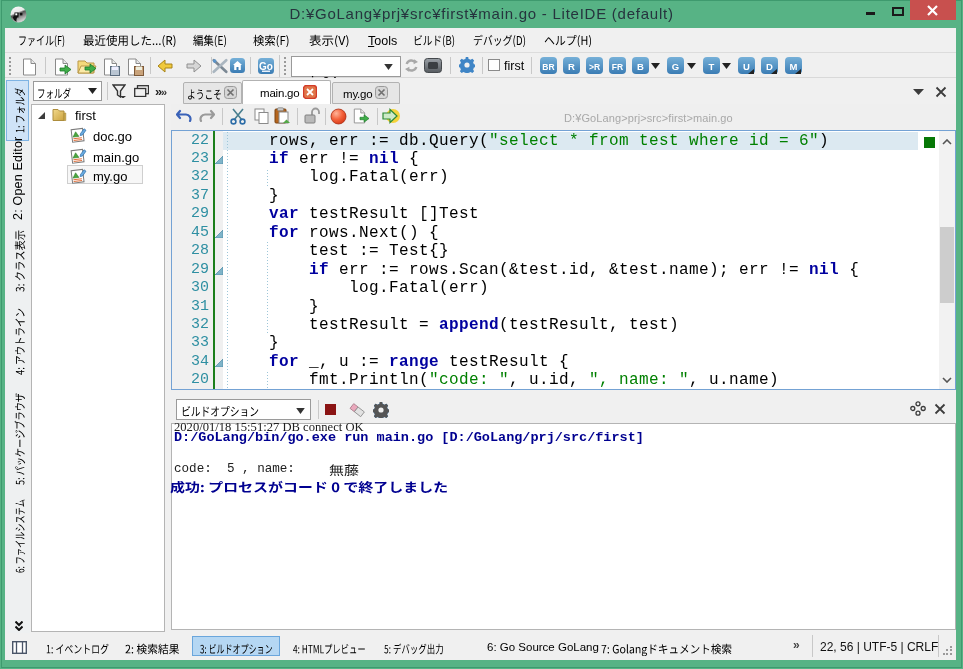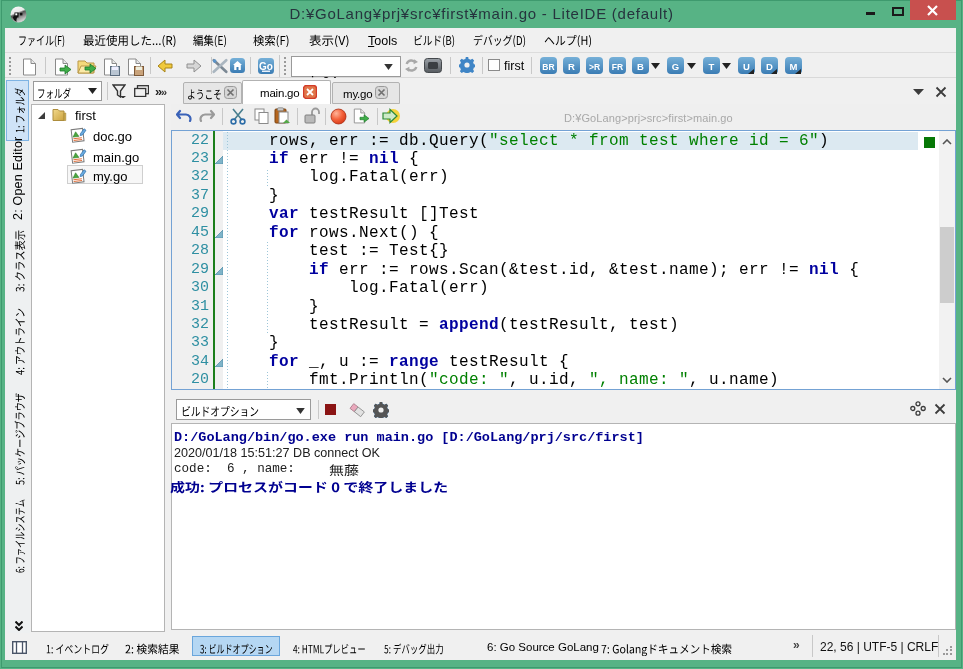--- a/index.html
+++ b/index.html
@@ -450,22 +450,22 @@
       <circle cx="8" cy="12.2" r="2"></circle>
       <circle cx="2.8" cy="7.5" r="2"></circle>
       <circle cx="13.2" cy="7.5" r="2"></circle>
     </g>
   </svg>
 <svg class="abs" style="left:934px;top:403px" width="12" height="12" viewBox="0 0 12 12">
     <path d="M1.5 1.5 L10.5 10.5 M10.5 1.5 L1.5 10.5" stroke="#3c3c3c" stroke-width="1.8"></path>
   </svg>
 <div class="abs" style="left:171px;top:423px;width:785px;height:207px;background:#fff;border:1px solid #b4b4b4"></div>
 <div class="t" style="left:174px;top:430px;font-family:'Liberation Mono',monospace;font-size:13.5px;font-weight:bold;color:#000090">D:/GoLang/bin/go.exe run main.go [D:/GoLang/prj/src/first]</div>
-<div class="t" style="left:174px;top:446px;font-family:Liberation Sans, sans-serif;font-size:12.6px;color:#202020">2020/01/18 15:51:27 DB connect OK</div>
-<div class="t" style="left:174px;top:462px;font-family:'Liberation Mono',monospace;font-size:12.6px;color:#202020">code:  6 , name:</div>
+<div class="t" style="left:174px;top:420px;font-family:Liberation Serif, serif;font-size:12.6px;color:#202020">2020/01/18 15:51:27 DB connect OK</div>
+<div class="t" style="left:174px;top:462px;font-family:'Liberation Mono',monospace;font-size:12.6px;color:#202020">code:  5 , name:</div>
 <svg style="position:absolute;left:329px;top:460px;width:30px;height:17.7px" viewBox="0 0 26.0 17.7" preserveAspectRatio="none">
     <path fill="#202020" d="M3.3 4.2 4.3 4.4Q3.9 5.2 3.4 5.9Q3.0 6.6 2.4 7.1Q1.9 7.7 1.3 8.2Q1.3 8.1 1.1 8.0Q1.0 7.9 0.8 7.8Q0.7 7.6 0.5 7.6Q1.4 6.9 2.1 6.0Q2.9 5.1 3.3 4.2ZM2.9 5.7H11.8V6.5H2.5ZM0.7 8.7H12.3V9.6H0.7ZM0.9 11.8H12.1V12.7H0.9ZM4.8 6.0H5.7V12.3H4.8ZM2.5 6.0H3.4V12.3H2.5ZM7.2 6.0H8.0V12.3H7.2ZM9.6 6.0H10.5V12.3H9.6ZM4.5 13.6 5.4 13.5Q5.5 14.1 5.6 14.8Q5.7 15.4 5.7 15.9L4.8 16.0Q4.8 15.7 4.7 15.3Q4.7 14.9 4.6 14.4Q4.6 14.0 4.5 13.6ZM7.1 13.6 8.0 13.4Q8.2 13.8 8.4 14.3Q8.6 14.7 8.7 15.1Q8.8 15.5 8.9 15.8L7.9 16.0Q7.8 15.5 7.6 14.9Q7.4 14.2 7.1 13.6ZM9.8 13.5 10.7 13.2Q11.0 13.6 11.4 14.1Q11.7 14.5 12.0 15.0Q12.3 15.4 12.5 15.8L11.5 16.1Q11.3 15.8 11.1 15.3Q10.8 14.9 10.5 14.4Q10.1 13.9 9.8 13.5ZM2.2 13.3 3.1 13.5Q2.9 14.2 2.5 15.0Q2.0 15.7 1.5 16.1L0.6 15.8Q1.1 15.3 1.6 14.7Q2.0 14.0 2.2 13.3Z M13.7 5.1H25.3V5.9H13.7ZM16.8 4.2H17.8V6.9H16.8ZM21.2 4.2H22.1V6.8H21.2ZM14.7 7.1H17.0V7.9H14.7ZM18.3 8.4H25.0V9.1H18.3ZM17.9 10.1H25.3V10.8H17.9ZM14.7 9.4H17.0V10.1H14.7ZM14.7 11.7H17.0V12.5H14.7ZM14.3 7.1H15.2V10.6Q15.2 11.2 15.1 11.9Q15.1 12.6 15.0 13.4Q14.9 14.1 14.7 14.9Q14.5 15.6 14.1 16.2Q14.1 16.1 13.9 16.0Q13.8 15.9 13.7 15.8Q13.5 15.7 13.4 15.7Q13.8 14.9 14.0 14.1Q14.2 13.2 14.3 12.2Q14.3 11.3 14.3 10.6ZM16.7 7.1H17.5V15.1Q17.5 15.5 17.5 15.6Q17.4 15.8 17.2 16.0Q17.0 16.0 16.6 16.1Q16.3 16.1 15.7 16.1Q15.7 15.9 15.6 15.7Q15.6 15.5 15.5 15.3Q15.8 15.3 16.1 15.3Q16.4 15.3 16.5 15.3Q16.7 15.3 16.7 15.1ZM22.7 8.7Q23.0 9.9 23.8 10.8Q24.6 11.6 25.6 12.0Q25.5 12.2 25.3 12.4Q25.2 12.6 25.1 12.7Q24.3 12.4 23.7 11.8Q23.1 11.3 22.7 10.5Q22.2 9.8 22.0 8.9ZM20.9 6.8 21.8 6.9Q21.4 9.1 20.6 10.5Q19.7 12.0 18.1 12.9Q18.1 12.8 18.0 12.7Q17.9 12.6 17.7 12.4Q17.6 12.3 17.5 12.2Q19.0 11.5 19.8 10.1Q20.7 8.8 20.9 6.8ZM21.1 11.2H21.9V15.2Q21.9 15.5 21.8 15.7Q21.8 15.9 21.5 16.0Q21.3 16.1 21.0 16.1Q20.7 16.1 20.2 16.1Q20.2 16.0 20.1 15.7Q20.0 15.5 19.9 15.4Q20.3 15.4 20.5 15.4Q20.8 15.4 20.9 15.4Q21.1 15.4 21.1 15.2ZM17.9 14.8Q18.4 14.6 19.2 14.2Q19.9 13.9 20.7 13.6L20.9 14.2Q20.2 14.6 19.5 14.9Q18.8 15.2 18.2 15.5ZM18.8 12.2 19.5 11.8Q19.8 12.1 20.0 12.5Q20.3 12.8 20.4 13.1L19.8 13.5Q19.6 13.2 19.4 12.8Q19.1 12.5 18.8 12.2ZM18.6 7.1 19.3 6.9Q19.5 7.2 19.7 7.6Q19.9 7.9 20.0 8.2L19.2 8.5Q19.2 8.2 19.0 7.8Q18.8 7.4 18.6 7.1ZM21.8 14.0 22.4 13.5Q22.8 13.7 23.4 14.0Q23.9 14.3 24.4 14.5Q24.8 14.8 25.2 15.1L24.6 15.6Q24.3 15.4 23.8 15.1Q23.4 14.8 22.8 14.5Q22.3 14.2 21.8 14.0ZM23.5 11.8 24.2 12.1Q23.9 12.5 23.6 12.8Q23.3 13.2 23.0 13.4L22.5 13.1Q22.7 12.8 23.0 12.4Q23.3 12.0 23.5 11.8ZM23.4 6.9 24.3 7.1Q24.0 7.5 23.8 7.9Q23.6 8.3 23.4 8.5L22.7 8.3Q22.9 8.0 23.1 7.6Q23.3 7.2 23.4 6.9Z"></path>
   </svg>
 <svg style="position:absolute;left:169.5px;top:477px;width:278px;height:17.7px" viewBox="0 0 241.7 17.7" preserveAspectRatio="none">
     <path fill="#000090" d="M2.4 8.9H5.4V10.4H2.4ZM4.8 8.9H6.3Q6.3 8.9 6.3 9.0Q6.3 9.1 6.3 9.3Q6.3 9.4 6.3 9.5Q6.3 10.9 6.2 11.8Q6.2 12.6 6.1 13.1Q6.0 13.6 5.9 13.8Q5.7 14.1 5.5 14.2Q5.2 14.3 5.0 14.3Q4.7 14.4 4.3 14.4Q3.9 14.4 3.4 14.4Q3.4 14.0 3.3 13.6Q3.2 13.2 3.0 12.9Q3.4 12.9 3.7 12.9Q4.0 13.0 4.1 13.0Q4.3 13.0 4.4 12.9Q4.5 12.9 4.5 12.8Q4.6 12.7 4.7 12.3Q4.7 11.9 4.7 11.2Q4.8 10.4 4.8 9.2ZM8.7 4.9 9.6 3.9Q10.0 4.1 10.4 4.3Q10.8 4.6 11.2 4.8Q11.5 5.1 11.8 5.3L10.8 6.4Q10.5 6.1 10.2 5.9Q9.8 5.6 9.4 5.3Q9.0 5.1 8.7 4.9ZM10.2 8.2 11.8 8.6Q11.0 11.1 9.6 13.1Q8.1 15.0 6.2 16.2Q6.1 16.0 5.9 15.8Q5.7 15.5 5.5 15.3Q5.2 15.1 5.1 14.9Q6.9 13.9 8.2 12.2Q9.5 10.5 10.2 8.2ZM2.4 6.0H12.5V7.5H2.4ZM1.4 6.0H3.0V9.8Q3.0 10.5 3.0 11.4Q2.9 12.3 2.8 13.2Q2.6 14.1 2.4 14.9Q2.1 15.7 1.6 16.4Q1.5 16.2 1.3 16.0Q1.0 15.8 0.8 15.6Q0.5 15.4 0.3 15.3Q0.8 14.6 1.1 13.6Q1.3 12.6 1.3 11.6Q1.4 10.6 1.4 9.8ZM6.7 4.0H8.3Q8.3 5.6 8.4 7.2Q8.5 8.7 8.8 10.0Q9.0 11.4 9.3 12.4Q9.6 13.4 10.0 14.0Q10.4 14.6 10.7 14.6Q11.0 14.6 11.1 14.0Q11.2 13.5 11.3 12.3Q11.5 12.5 11.9 12.8Q12.3 13.0 12.6 13.1Q12.5 14.4 12.2 15.0Q12.0 15.7 11.6 15.9Q11.2 16.2 10.6 16.2Q9.9 16.2 9.4 15.7Q8.8 15.2 8.3 14.3Q7.9 13.5 7.6 12.3Q7.3 11.2 7.1 9.8Q6.9 8.5 6.8 7.0Q6.7 5.5 6.7 4.0Z M13.5 5.4H18.4V6.9H13.5ZM18.6 6.8H24.5V8.3H18.6ZM15.2 6.0H16.8V12.6H15.2ZM23.7 6.8H25.3Q25.3 6.8 25.3 6.9Q25.3 7.1 25.3 7.2Q25.3 7.4 25.2 7.5Q25.2 9.5 25.1 10.9Q25.1 12.3 25.0 13.2Q24.9 14.1 24.8 14.6Q24.7 15.1 24.5 15.3Q24.2 15.7 24.0 15.8Q23.7 16.0 23.3 16.0Q23.0 16.1 22.5 16.1Q22.0 16.1 21.5 16.1Q21.4 15.7 21.3 15.3Q21.2 14.9 21.0 14.5Q21.5 14.6 21.9 14.6Q22.4 14.6 22.6 14.6Q22.8 14.6 22.9 14.6Q23.0 14.5 23.1 14.4Q23.2 14.2 23.3 13.8Q23.4 13.3 23.5 12.5Q23.6 11.6 23.6 10.3Q23.7 9.0 23.7 7.1ZM13.3 12.4Q14.0 12.3 14.9 12.1Q15.7 11.9 16.7 11.6Q17.6 11.4 18.6 11.1L18.8 12.6Q17.5 13.0 16.1 13.4Q14.8 13.7 13.7 14.0ZM20.5 4.2H22.0Q22.0 5.9 22.0 7.4Q21.9 8.8 21.8 10.1Q21.6 11.5 21.2 12.6Q20.8 13.7 20.0 14.6Q19.3 15.6 18.1 16.3Q18.0 16.1 17.8 15.8Q17.6 15.6 17.4 15.4Q17.2 15.1 17.0 15.0Q18.1 14.4 18.7 13.6Q19.4 12.8 19.8 11.8Q20.1 10.8 20.3 9.6Q20.4 8.4 20.4 7.1Q20.4 5.8 20.5 4.2Z M28.1 10.3Q27.6 10.3 27.3 10.0Q26.9 9.6 26.9 9.1Q26.9 8.5 27.3 8.2Q27.6 7.8 28.1 7.8Q28.6 7.8 29.0 8.2Q29.3 8.5 29.3 9.1Q29.3 9.6 29.0 10.0Q28.6 10.3 28.1 10.3ZM28.1 15.3Q27.6 15.3 27.3 14.9Q26.9 14.5 26.9 14.0Q26.9 13.5 27.3 13.1Q27.6 12.8 28.1 12.8Q28.6 12.8 29.0 13.1Q29.3 13.5 29.3 14.0Q29.3 14.5 29.0 14.9Q28.6 15.3 28.1 15.3Z M43.6 5.5Q43.6 5.9 43.8 6.1Q44.1 6.3 44.4 6.3Q44.7 6.3 44.9 6.1Q45.1 5.9 45.1 5.5Q45.1 5.2 44.9 5.0Q44.7 4.8 44.4 4.8Q44.1 4.8 43.8 5.0Q43.6 5.2 43.6 5.5ZM42.8 5.5Q42.8 5.1 43.0 4.8Q43.2 4.4 43.6 4.2Q43.9 4.0 44.4 4.0Q44.8 4.0 45.2 4.2Q45.5 4.4 45.7 4.8Q45.9 5.1 45.9 5.5Q45.9 6.0 45.7 6.3Q45.5 6.7 45.2 6.9Q44.8 7.1 44.4 7.1Q43.9 7.1 43.6 6.9Q43.2 6.7 43.0 6.3Q42.8 6.0 42.8 5.5ZM44.4 6.6Q44.3 6.8 44.2 7.0Q44.2 7.3 44.1 7.5Q44.0 7.9 43.8 8.5Q43.7 9.1 43.4 9.8Q43.2 10.4 42.9 11.0Q42.6 11.7 42.2 12.2Q41.6 13.0 40.8 13.7Q40.0 14.3 39.1 14.9Q38.1 15.4 36.9 15.8L35.5 14.2Q36.8 13.9 37.8 13.5Q38.7 13.0 39.4 12.4Q40.1 11.9 40.6 11.2Q41.0 10.7 41.3 10.0Q41.7 9.4 41.9 8.7Q42.1 8.1 42.1 7.5Q41.9 7.5 41.5 7.5Q41.0 7.5 40.4 7.5Q39.8 7.5 39.2 7.5Q38.5 7.5 37.9 7.5Q37.3 7.5 36.8 7.5Q36.3 7.5 36.1 7.5Q35.6 7.5 35.2 7.5Q34.8 7.6 34.5 7.6V5.7Q34.7 5.8 35.0 5.8Q35.3 5.8 35.6 5.8Q35.9 5.9 36.1 5.9Q36.3 5.9 36.7 5.9Q37.1 5.9 37.6 5.9Q38.1 5.9 38.6 5.9Q39.2 5.9 39.7 5.9Q40.3 5.9 40.8 5.9Q41.2 5.9 41.6 5.9Q41.9 5.9 42.1 5.9Q42.3 5.9 42.6 5.8Q42.9 5.8 43.1 5.8Z M47.8 5.9Q48.2 5.9 48.6 5.9Q48.9 5.9 49.2 5.9Q49.4 5.9 49.8 5.9Q50.3 5.9 50.9 5.9Q51.4 5.9 52.1 5.9Q52.8 5.9 53.4 5.9Q54.1 5.9 54.7 5.9Q55.3 5.9 55.7 5.9Q56.1 5.9 56.3 5.9Q56.6 5.9 56.9 5.9Q57.3 5.9 57.6 5.9Q57.6 6.2 57.6 6.5Q57.6 6.8 57.6 7.1Q57.6 7.3 57.6 7.7Q57.6 8.1 57.6 8.6Q57.6 9.1 57.6 9.7Q57.6 10.3 57.6 10.9Q57.6 11.5 57.6 12.0Q57.6 12.6 57.6 12.9Q57.6 13.3 57.6 13.5Q57.6 13.7 57.6 14.0Q57.6 14.3 57.6 14.6Q57.6 14.9 57.6 15.1Q57.6 15.3 57.6 15.3H55.8Q55.8 15.3 55.8 15.0Q55.8 14.7 55.9 14.3Q55.9 13.9 55.9 13.5Q55.9 13.4 55.9 13.0Q55.9 12.6 55.9 12.0Q55.9 11.5 55.9 10.9Q55.9 10.2 55.9 9.7Q55.9 9.1 55.9 8.6Q55.9 8.1 55.9 7.8Q55.9 7.5 55.9 7.5H49.6Q49.6 7.5 49.6 7.8Q49.6 8.1 49.6 8.6Q49.6 9.1 49.6 9.7Q49.6 10.2 49.6 10.8Q49.6 11.5 49.6 12.0Q49.6 12.6 49.6 13.0Q49.6 13.4 49.6 13.5Q49.6 13.8 49.6 14.1Q49.6 14.4 49.6 14.6Q49.6 14.9 49.6 15.1Q49.6 15.3 49.6 15.3H47.8Q47.8 15.3 47.8 15.1Q47.8 14.9 47.8 14.6Q47.8 14.3 47.8 14.0Q47.8 13.7 47.8 13.5Q47.8 13.3 47.8 12.9Q47.8 12.5 47.8 12.0Q47.8 11.5 47.8 10.9Q47.8 10.3 47.8 9.7Q47.8 9.1 47.8 8.6Q47.8 8.1 47.8 7.7Q47.8 7.3 47.8 7.1Q47.8 6.8 47.8 6.5Q47.8 6.1 47.8 5.9ZM56.5 12.9V14.6H48.7V12.9Z M62.8 13.3Q62.8 13.1 62.8 12.6Q62.8 12.1 62.8 11.4Q62.8 10.7 62.8 10.0Q62.8 9.3 62.8 8.6Q62.8 7.9 62.8 7.3Q62.8 6.7 62.8 6.3Q62.8 6.1 62.8 5.8Q62.8 5.5 62.8 5.3Q62.8 5.0 62.7 4.8H64.7Q64.6 5.1 64.6 5.5Q64.6 6.0 64.6 6.3Q64.6 6.7 64.6 7.2Q64.6 7.8 64.6 8.4Q64.6 9.0 64.6 9.6Q64.6 10.3 64.6 10.9Q64.6 11.5 64.6 12.0Q64.6 12.5 64.6 12.9Q64.6 13.3 64.7 13.5Q64.8 13.8 65.2 13.9Q65.5 14.0 66.2 14.0Q66.9 14.0 67.6 13.9Q68.3 13.9 69.0 13.8Q69.7 13.7 70.3 13.6L70.3 15.3Q69.7 15.4 69.1 15.5Q68.4 15.5 67.7 15.6Q66.9 15.6 66.2 15.6Q65.1 15.6 64.4 15.5Q63.8 15.3 63.4 15.1Q63.1 14.8 63.0 14.4Q62.8 13.9 62.8 13.3ZM71.0 7.6Q70.9 7.8 70.8 8.0Q70.7 8.2 70.6 8.3Q70.4 8.7 70.1 9.3Q69.8 9.8 69.4 10.3Q69.0 10.8 68.6 11.3Q68.3 11.8 67.9 12.1L66.5 11.3Q66.9 10.9 67.3 10.4Q67.7 9.9 68.1 9.5Q68.4 9.0 68.6 8.7Q68.4 8.7 67.9 8.8Q67.5 8.9 66.8 9.0Q66.2 9.1 65.4 9.3Q64.7 9.4 63.9 9.6Q63.1 9.8 62.4 9.9Q61.6 10.0 61.1 10.2Q60.5 10.3 60.1 10.4L59.8 8.7Q60.2 8.6 60.8 8.5Q61.4 8.4 62.2 8.3Q62.9 8.2 63.7 8.0Q64.6 7.8 65.4 7.7Q66.2 7.5 66.9 7.4Q67.6 7.3 68.1 7.1Q68.6 7.0 68.9 7.0Q69.1 6.9 69.4 6.8Q69.6 6.8 69.8 6.7Z M83.0 6.3Q82.9 6.4 82.8 6.6Q82.6 6.9 82.6 7.1Q82.3 7.7 81.9 8.4Q81.5 9.2 81.0 10.0Q80.5 10.7 79.9 11.4Q79.2 12.2 78.3 13.0Q77.5 13.8 76.5 14.5Q75.5 15.1 74.5 15.6L73.2 14.2Q74.2 13.8 75.2 13.2Q76.2 12.6 77.0 11.9Q77.9 11.2 78.5 10.5Q78.9 10.0 79.3 9.4Q79.7 8.9 80.0 8.3Q80.3 7.8 80.4 7.3Q80.3 7.3 80.0 7.3Q79.6 7.3 79.2 7.3Q78.7 7.3 78.2 7.3Q77.7 7.3 77.3 7.3Q76.8 7.3 76.5 7.3Q76.2 7.3 76.0 7.3Q75.8 7.3 75.5 7.3Q75.1 7.3 74.9 7.4Q74.6 7.4 74.5 7.4V5.5Q74.7 5.6 75.0 5.6Q75.2 5.6 75.5 5.6Q75.8 5.6 76.0 5.6Q76.2 5.6 76.6 5.6Q76.9 5.6 77.4 5.6Q77.9 5.6 78.4 5.6Q78.9 5.6 79.3 5.6Q79.8 5.6 80.1 5.6Q80.5 5.6 80.6 5.6Q81.0 5.6 81.4 5.6Q81.8 5.5 82.0 5.5ZM80.1 10.3Q80.6 10.7 81.2 11.2Q81.8 11.8 82.3 12.4Q82.9 12.9 83.3 13.5Q83.8 14.0 84.1 14.4L82.7 15.7Q82.2 15.0 81.6 14.3Q81.0 13.6 80.3 12.8Q79.6 12.1 78.9 11.5Z M91.1 4.9Q91.0 5.2 91.0 5.4Q90.9 5.7 90.9 6.0Q90.8 6.3 90.7 6.6Q90.7 7.0 90.6 7.3Q90.5 7.7 90.4 8.0Q90.3 8.6 90.1 9.3Q89.9 10.1 89.6 10.9Q89.4 11.8 89.1 12.6Q88.7 13.5 88.4 14.3Q88.0 15.1 87.6 15.8L85.9 15.1Q86.4 14.5 86.8 13.7Q87.2 13.0 87.5 12.2Q87.8 11.4 88.1 10.6Q88.3 9.8 88.5 9.1Q88.7 8.4 88.8 8.0Q89.0 7.1 89.1 6.3Q89.2 5.4 89.2 4.7ZM95.6 6.2Q95.9 6.6 96.2 7.3Q96.5 7.9 96.9 8.6Q97.2 9.3 97.4 9.9Q97.7 10.5 97.9 11.0L96.2 11.8Q96.1 11.2 95.9 10.5Q95.6 9.9 95.3 9.2Q95.0 8.5 94.7 7.9Q94.4 7.3 94.0 6.9ZM85.8 7.6Q86.2 7.6 86.5 7.6Q86.8 7.6 87.2 7.6Q87.5 7.6 88.0 7.5Q88.4 7.5 89.0 7.5Q89.5 7.4 90.0 7.4Q90.5 7.3 91.0 7.3Q91.4 7.3 91.7 7.3Q92.4 7.3 92.9 7.5Q93.4 7.7 93.7 8.3Q94.0 8.8 94.0 9.8Q94.0 10.5 94.0 11.4Q93.9 12.3 93.7 13.1Q93.6 14.0 93.3 14.5Q93.0 15.2 92.4 15.5Q91.9 15.7 91.2 15.7Q90.8 15.7 90.4 15.7Q89.9 15.6 89.6 15.5L89.3 13.8Q89.6 13.9 89.9 14.0Q90.2 14.0 90.5 14.1Q90.7 14.1 90.9 14.1Q91.2 14.1 91.5 14.0Q91.7 13.8 91.9 13.5Q92.1 13.2 92.2 12.6Q92.3 12.0 92.4 11.3Q92.4 10.6 92.4 9.9Q92.4 9.4 92.3 9.2Q92.1 8.9 91.8 8.8Q91.6 8.7 91.2 8.7Q90.9 8.7 90.3 8.8Q89.8 8.8 89.3 8.9Q88.7 9.0 88.2 9.0Q87.7 9.1 87.4 9.1Q87.1 9.2 86.7 9.2Q86.3 9.3 86.0 9.3ZM95.3 4.4Q95.5 4.6 95.7 5.0Q95.9 5.3 96.1 5.6Q96.2 5.9 96.4 6.2L95.3 6.6Q95.2 6.4 95.0 6.0Q94.8 5.7 94.7 5.4Q94.5 5.1 94.3 4.8ZM96.9 3.8Q97.0 4.1 97.2 4.4Q97.4 4.7 97.6 5.0Q97.8 5.4 97.9 5.6L96.9 6.0Q96.7 5.6 96.4 5.1Q96.1 4.6 95.8 4.2Z M100.2 5.8Q100.6 5.9 101.0 5.9Q101.5 5.9 101.8 5.9H108.4Q108.7 5.9 109.0 5.9Q109.3 5.9 109.5 5.9Q109.5 6.1 109.5 6.5Q109.5 6.8 109.5 7.1V13.8Q109.5 14.2 109.5 14.6Q109.5 15.1 109.5 15.4H107.6Q107.7 15.1 107.7 14.7Q107.7 14.4 107.7 14.0V7.6H101.8Q101.4 7.6 100.9 7.6Q100.5 7.6 100.2 7.7ZM100.1 12.9Q100.4 12.9 100.8 13.0Q101.2 13.0 101.7 13.0H108.7V14.7H101.7Q101.3 14.7 100.9 14.7Q100.4 14.7 100.1 14.8Z M112.4 9.1Q112.6 9.1 113.0 9.1Q113.3 9.1 113.7 9.1Q114.1 9.1 114.5 9.1Q114.8 9.1 115.3 9.1Q115.7 9.1 116.3 9.1Q116.9 9.1 117.5 9.1Q118.1 9.1 118.7 9.1Q119.3 9.1 119.8 9.1Q120.4 9.1 120.8 9.1Q121.2 9.1 121.4 9.1Q121.9 9.1 122.3 9.1Q122.7 9.1 123.0 9.1V11.1Q122.7 11.1 122.3 11.1Q121.9 11.0 121.4 11.0Q121.2 11.0 120.8 11.0Q120.3 11.0 119.8 11.0Q119.3 11.0 118.7 11.0Q118.1 11.0 117.5 11.0Q116.9 11.0 116.3 11.0Q115.7 11.0 115.3 11.0Q114.8 11.0 114.5 11.0Q113.9 11.0 113.3 11.1Q112.7 11.1 112.4 11.1Z M133.0 5.4Q133.2 5.7 133.4 6.0Q133.7 6.4 133.9 6.7Q134.1 7.1 134.2 7.4L133.1 7.9Q132.9 7.5 132.7 7.1Q132.6 6.8 132.4 6.5Q132.2 6.2 131.9 5.9ZM134.7 4.7Q134.9 5.0 135.2 5.3Q135.4 5.6 135.6 6.0Q135.8 6.3 136.0 6.6L134.9 7.2Q134.7 6.7 134.5 6.4Q134.3 6.1 134.1 5.8Q133.9 5.5 133.7 5.2ZM127.9 14.0Q127.9 13.8 127.9 13.2Q127.9 12.6 127.9 11.9Q127.9 11.1 127.9 10.3Q127.9 9.5 127.9 8.8Q127.9 8.0 127.9 7.4Q127.9 6.8 127.9 6.5Q127.9 6.2 127.8 5.8Q127.8 5.3 127.7 5.0H129.8Q129.7 5.3 129.7 5.7Q129.6 6.1 129.6 6.5Q129.6 6.9 129.6 7.5Q129.6 8.1 129.6 8.9Q129.6 9.7 129.6 10.5Q129.6 11.3 129.6 12.0Q129.6 12.7 129.6 13.2Q129.6 13.8 129.6 14.0Q129.6 14.2 129.7 14.5Q129.7 14.9 129.7 15.2Q129.7 15.6 129.8 15.8H127.7Q127.8 15.5 127.8 14.9Q127.9 14.4 127.9 14.0ZM129.3 8.3Q129.9 8.5 130.7 8.8Q131.5 9.1 132.3 9.4Q133.2 9.7 133.9 9.9Q134.6 10.2 135.1 10.5L134.3 12.3Q133.8 12.0 133.1 11.7Q132.5 11.4 131.8 11.1Q131.1 10.9 130.4 10.6Q129.8 10.4 129.3 10.2Z M144.0 15.3Q143.0 15.3 142.3 14.7Q141.5 14.1 141.1 13.0Q140.7 11.9 140.7 10.2Q140.7 8.6 141.1 7.5Q141.5 6.4 142.3 5.8Q143.0 5.3 144.0 5.3Q145.0 5.3 145.7 5.8Q146.4 6.4 146.8 7.5Q147.2 8.6 147.2 10.2Q147.2 11.9 146.8 13.0Q146.4 14.1 145.7 14.7Q145.0 15.3 144.0 15.3ZM144.0 13.8Q144.4 13.8 144.7 13.4Q145.0 13.1 145.2 12.3Q145.4 11.6 145.4 10.2Q145.4 8.9 145.2 8.1Q145.0 7.4 144.7 7.1Q144.4 6.8 144.0 6.8Q143.6 6.8 143.2 7.1Q142.9 7.4 142.7 8.1Q142.5 8.9 142.5 10.2Q142.5 11.6 142.7 12.3Q142.9 13.1 143.2 13.4Q143.6 13.8 144.0 13.8Z M151.6 6.2Q152.0 6.2 152.4 6.1Q152.7 6.1 152.9 6.1Q153.3 6.1 153.9 6.0Q154.5 6.0 155.2 5.9Q156.0 5.8 156.8 5.8Q157.6 5.7 158.5 5.6Q159.2 5.6 159.9 5.5Q160.6 5.5 161.2 5.4Q161.8 5.4 162.2 5.4L162.2 7.1Q161.9 7.0 161.4 7.1Q161.0 7.1 160.5 7.1Q160.1 7.1 159.7 7.2Q159.1 7.4 158.6 7.7Q158.1 8.1 157.8 8.6Q157.4 9.1 157.2 9.7Q157.0 10.3 157.0 10.9Q157.0 11.5 157.2 12.0Q157.4 12.5 157.8 12.8Q158.2 13.2 158.7 13.4Q159.3 13.6 159.9 13.7Q160.5 13.9 161.2 13.9L160.6 15.7Q159.7 15.6 159.0 15.4Q158.2 15.2 157.5 14.8Q156.9 14.5 156.3 14.0Q155.8 13.4 155.6 12.7Q155.3 12.1 155.3 11.2Q155.3 10.3 155.6 9.5Q155.9 8.7 156.3 8.1Q156.8 7.5 157.2 7.2Q156.8 7.2 156.3 7.3Q155.8 7.4 155.2 7.4Q154.6 7.5 154.0 7.6Q153.4 7.7 152.8 7.8Q152.3 7.9 151.8 7.9ZM160.4 8.3Q160.5 8.5 160.7 8.9Q160.9 9.2 161.1 9.5Q161.3 9.8 161.4 10.1L160.4 10.5Q160.2 10.0 159.9 9.6Q159.7 9.2 159.4 8.7ZM161.8 7.7Q162.0 8.0 162.2 8.3Q162.4 8.6 162.6 8.9Q162.8 9.2 162.9 9.5L161.9 9.9Q161.7 9.4 161.4 9.0Q161.2 8.6 160.9 8.2Z M171.0 12.0 171.9 11.0Q172.4 11.2 172.9 11.4Q173.4 11.6 173.8 11.9Q174.3 12.2 174.6 12.4L173.7 13.5Q173.4 13.2 172.9 13.0Q172.5 12.7 172.0 12.4Q171.5 12.1 171.0 12.0ZM169.6 14.3 170.5 13.2Q171.1 13.4 171.8 13.6Q172.5 13.8 173.2 14.1Q173.8 14.4 174.4 14.6Q175.0 14.9 175.4 15.1L174.5 16.4Q174.0 16.0 173.1 15.6Q172.3 15.2 171.4 14.9Q170.5 14.5 169.6 14.3ZM171.2 4.0 172.7 4.3Q172.2 5.5 171.4 6.7Q170.6 7.8 169.4 8.8Q169.3 8.6 169.2 8.4Q169.0 8.2 168.8 8.1Q168.6 7.9 168.4 7.8Q169.1 7.2 169.6 6.6Q170.2 6.0 170.6 5.3Q171.0 4.6 171.2 4.0ZM171.5 5.3H174.7V6.6H170.8ZM174.3 5.3H174.6L174.8 5.2L175.8 5.8Q175.2 7.2 174.3 8.4Q173.3 9.5 172.1 10.4Q171.0 11.2 169.7 11.8Q169.6 11.6 169.4 11.3Q169.3 11.1 169.1 10.9Q168.9 10.7 168.7 10.5Q170.0 10.1 171.1 9.4Q172.2 8.6 173.0 7.7Q173.8 6.7 174.3 5.5ZM171.3 6.3Q171.8 7.2 172.6 8.1Q173.4 8.9 174.4 9.6Q175.4 10.2 176.6 10.6Q176.4 10.7 176.2 11.0Q176.0 11.2 175.9 11.4Q175.7 11.7 175.6 11.8Q174.4 11.4 173.4 10.6Q172.3 9.8 171.5 8.9Q170.7 7.9 170.1 6.7ZM166.1 4.0 167.4 4.6Q167.2 5.0 166.9 5.6Q166.6 6.1 166.3 6.6Q166.1 7.1 165.8 7.4L164.8 7.0Q165.0 6.6 165.3 6.1Q165.5 5.6 165.7 5.0Q166.0 4.5 166.1 4.0ZM167.6 5.6 168.9 6.2Q168.4 6.9 167.8 7.7Q167.3 8.5 166.7 9.3Q166.2 10.0 165.7 10.6L164.7 10.1Q165.1 9.6 165.5 9.1Q165.9 8.5 166.3 7.9Q166.7 7.3 167.0 6.7Q167.3 6.1 167.6 5.6ZM164.1 7.1 164.8 6.1Q165.2 6.4 165.5 6.7Q165.9 7.1 166.2 7.4Q166.5 7.8 166.7 8.1L165.9 9.3Q165.7 9.0 165.4 8.6Q165.1 8.2 164.8 7.8Q164.4 7.4 164.1 7.1ZM167.2 8.7 168.2 8.3Q168.5 8.7 168.7 9.2Q168.9 9.7 169.1 10.2Q169.3 10.6 169.4 11.0L168.3 11.5Q168.2 11.1 168.0 10.6Q167.9 10.2 167.7 9.6Q167.4 9.1 167.2 8.7ZM164.1 9.8Q165.0 9.7 166.2 9.7Q167.5 9.6 168.7 9.6L168.7 10.8Q167.5 10.9 166.3 11.0Q165.2 11.1 164.2 11.1ZM167.5 11.9 168.6 11.6Q168.8 12.1 169.0 12.8Q169.3 13.4 169.4 13.9L168.2 14.3Q168.1 13.9 167.9 13.2Q167.7 12.5 167.5 11.9ZM164.6 11.7 165.9 11.9Q165.8 12.8 165.6 13.7Q165.4 14.7 165.1 15.3Q165.0 15.2 164.8 15.1Q164.6 15.0 164.3 14.9Q164.1 14.8 163.9 14.7Q164.2 14.1 164.4 13.3Q164.6 12.5 164.6 11.7ZM166.1 10.5H167.5V16.3H166.1Z M182.5 8.5H184.2V14.4Q184.2 15.1 184.0 15.5Q183.8 15.8 183.3 16.0Q182.8 16.2 182.1 16.2Q181.4 16.2 180.5 16.2Q180.4 15.9 180.2 15.4Q180.0 15.0 179.8 14.7Q180.3 14.7 180.8 14.7Q181.2 14.7 181.6 14.7Q182.0 14.7 182.1 14.7Q182.3 14.7 182.4 14.6Q182.5 14.6 182.5 14.4ZM178.1 4.9H187.1V6.5H178.1ZM186.6 4.9H187.0L187.3 4.8L188.6 5.7Q188.0 6.5 187.2 7.2Q186.5 8.0 185.7 8.7Q184.9 9.3 184.1 9.8Q184.0 9.7 183.8 9.5Q183.6 9.2 183.4 9.1Q183.2 8.9 183.0 8.7Q183.5 8.4 184.1 8.0Q184.6 7.5 185.1 7.1Q185.5 6.6 185.9 6.2Q186.3 5.7 186.6 5.3Z M194.6 4.8Q194.5 5.2 194.5 5.6Q194.4 6.1 194.4 6.5Q194.4 7.0 194.4 7.8Q194.3 8.5 194.3 9.4Q194.3 10.2 194.3 11.0Q194.3 11.8 194.3 12.4Q194.3 13.1 194.5 13.5Q194.7 13.8 195.1 14.0Q195.5 14.2 196.0 14.2Q196.8 14.2 197.5 14.0Q198.2 13.7 198.7 13.4Q199.3 13.0 199.7 12.5Q200.1 12.0 200.5 11.5L201.7 13.0Q201.4 13.4 200.9 13.9Q200.3 14.5 199.6 14.9Q198.9 15.4 198.0 15.6Q197.1 15.9 196.0 15.9Q195.0 15.9 194.2 15.6Q193.4 15.3 193.0 14.6Q192.5 13.9 192.5 12.8Q192.5 12.3 192.5 11.6Q192.5 10.9 192.6 10.1Q192.6 9.4 192.6 8.7Q192.6 8.0 192.6 7.4Q192.6 6.8 192.6 6.5Q192.6 6.0 192.6 5.6Q192.6 5.1 192.5 4.7Z M210.5 4.6Q210.5 4.8 210.5 5.0Q210.4 5.2 210.4 5.5Q210.4 5.7 210.4 6.2Q210.4 6.6 210.4 7.1Q210.4 7.7 210.4 8.2Q210.4 8.7 210.4 9.1Q210.4 9.6 210.4 10.3Q210.5 11.0 210.5 11.7Q210.5 12.3 210.6 12.9Q210.6 13.5 210.6 13.9Q210.6 14.5 210.3 14.9Q210.0 15.4 209.5 15.6Q208.9 15.9 208.0 15.9Q206.5 15.9 205.7 15.3Q204.9 14.7 204.9 13.7Q204.9 13.0 205.3 12.5Q205.6 12.0 206.4 11.8Q207.1 11.5 208.1 11.5Q209.1 11.5 210.1 11.7Q211.0 11.9 211.8 12.3Q212.5 12.6 213.1 13.0Q213.7 13.4 214.1 13.8L213.2 15.2Q212.7 14.8 212.2 14.4Q211.6 13.9 210.9 13.6Q210.2 13.2 209.5 13.0Q208.7 12.8 207.9 12.8Q207.2 12.8 206.8 13.0Q206.4 13.3 206.4 13.6Q206.4 13.9 206.6 14.0Q206.7 14.2 207.1 14.3Q207.4 14.4 207.8 14.4Q208.2 14.4 208.4 14.3Q208.7 14.2 208.8 14.0Q209.0 13.8 209.0 13.5Q209.0 13.2 208.9 12.6Q208.9 12.1 208.9 11.5Q208.9 10.8 208.8 10.2Q208.8 9.6 208.8 9.1Q208.8 8.6 208.8 8.1Q208.8 7.6 208.8 7.1Q208.8 6.6 208.8 6.2Q208.8 5.7 208.8 5.5Q208.8 5.3 208.8 5.0Q208.8 4.7 208.8 4.6ZM205.1 5.8Q205.5 5.8 205.9 5.9Q206.3 5.9 206.8 6.0Q207.2 6.0 207.6 6.1Q208.0 6.1 208.3 6.1Q209.7 6.1 211.0 6.0Q212.3 5.9 213.7 5.7L213.7 7.2Q213.0 7.2 212.2 7.3Q211.3 7.4 210.3 7.5Q209.3 7.5 208.3 7.5Q207.9 7.5 207.3 7.5Q206.8 7.4 206.2 7.4Q205.6 7.3 205.1 7.3ZM205.0 8.6Q205.4 8.6 205.8 8.7Q206.2 8.7 206.7 8.8Q207.1 8.8 207.5 8.8Q207.9 8.8 208.2 8.8Q209.4 8.8 210.4 8.8Q211.3 8.7 212.2 8.7Q213.1 8.6 213.9 8.5L213.8 10.0Q213.2 10.1 212.5 10.1Q211.9 10.2 211.3 10.2Q210.6 10.3 209.8 10.3Q209.1 10.3 208.2 10.3Q207.8 10.3 207.2 10.3Q206.7 10.3 206.1 10.2Q205.5 10.2 205.1 10.1Z M220.6 4.8Q220.5 5.2 220.5 5.6Q220.4 6.1 220.4 6.5Q220.4 7.0 220.4 7.8Q220.3 8.5 220.3 9.4Q220.3 10.2 220.3 11.0Q220.3 11.8 220.3 12.4Q220.3 13.1 220.5 13.5Q220.7 13.8 221.1 14.0Q221.5 14.2 222.0 14.2Q222.8 14.2 223.5 14.0Q224.2 13.7 224.7 13.4Q225.3 13.0 225.7 12.5Q226.1 12.0 226.5 11.5L227.7 13.0Q227.4 13.4 226.9 13.9Q226.3 14.5 225.6 14.9Q224.9 15.4 224.0 15.6Q223.1 15.9 222.0 15.9Q221.0 15.9 220.2 15.6Q219.4 15.3 219.0 14.6Q218.5 13.9 218.5 12.8Q218.5 12.3 218.5 11.6Q218.5 10.9 218.6 10.1Q218.6 9.4 218.6 8.7Q218.6 8.0 218.6 7.4Q218.6 6.8 218.6 6.5Q218.6 6.0 218.6 5.6Q218.6 5.1 218.5 4.7Z M234.9 4.7Q234.8 5.0 234.8 5.3Q234.7 5.7 234.6 5.9Q234.5 6.4 234.4 7.0Q234.3 7.6 234.1 8.4Q233.9 9.1 233.8 9.7Q233.6 10.4 233.4 11.2Q233.1 12.0 232.8 12.8Q232.6 13.7 232.3 14.4Q232.0 15.2 231.7 15.7L229.9 15.1Q230.2 14.6 230.5 13.9Q230.8 13.2 231.1 12.4Q231.4 11.6 231.7 10.8Q232.0 10.0 232.2 9.3Q232.3 8.8 232.4 8.3Q232.5 7.9 232.6 7.4Q232.7 7.0 232.8 6.6Q232.8 6.2 232.9 5.9Q232.9 5.5 232.9 5.1Q232.9 4.8 232.9 4.5ZM231.6 6.6Q232.4 6.6 233.2 6.6Q234.1 6.5 235.0 6.3Q235.9 6.2 236.7 6.0V7.6Q235.9 7.8 235.0 7.9Q234.1 8.1 233.2 8.1Q232.3 8.2 231.6 8.2Q231.1 8.2 230.7 8.2Q230.3 8.2 230.0 8.2L230.0 6.5Q230.5 6.6 230.8 6.6Q231.2 6.6 231.6 6.6ZM235.7 8.6Q236.2 8.6 236.9 8.5Q237.5 8.5 238.2 8.5Q238.7 8.5 239.3 8.5Q239.9 8.6 240.5 8.6L240.4 10.2Q239.9 10.1 239.4 10.1Q238.8 10.0 238.2 10.0Q237.5 10.0 236.9 10.1Q236.3 10.1 235.7 10.2ZM236.4 11.9Q236.3 12.2 236.3 12.5Q236.2 12.8 236.2 13.0Q236.2 13.2 236.3 13.4Q236.4 13.6 236.6 13.7Q236.8 13.8 237.1 13.9Q237.5 14.0 238.0 14.0Q238.6 14.0 239.3 13.9Q240.0 13.8 240.7 13.7L240.6 15.4Q240.1 15.4 239.4 15.5Q238.8 15.6 238.0 15.6Q236.3 15.6 235.5 15.0Q234.6 14.5 234.6 13.5Q234.6 13.0 234.7 12.6Q234.7 12.1 234.8 11.8Z"></path>
   </svg>
 <div class="abs" style="left:5px;top:632.5px;width:951px;height:2px;background:#8f8f96"></div>
 <div class="abs" style="left:5px;top:633px;width:951px;height:27px;background:#f0f0f0"></div>
 <svg class="abs" style="left:12px;top:641px" width="15" height="13" viewBox="0 0 15 13">
     <rect x="0.7" y="0.7" width="13.6" height="11.6" fill="#fff" stroke="#4a5568" stroke-width="1.4"></rect>

